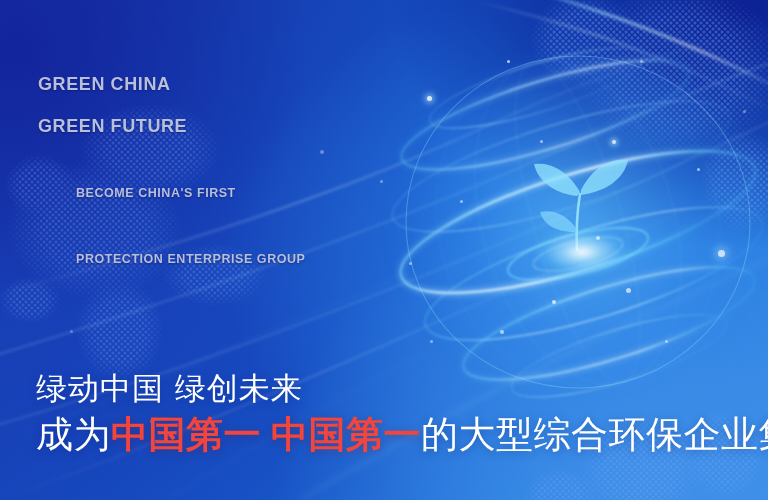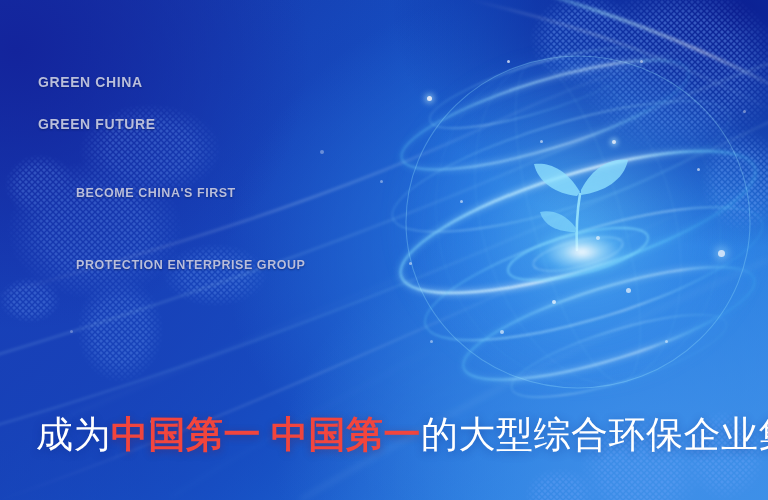--- a/index.html
+++ b/index.html
@@ -113,21 +113,21 @@
     width: 96px; height: 48px;
     background: radial-gradient(ellipse at center, rgba(255,255,255,0.95) 0%, rgba(190,240,255,0.6) 28%, rgba(110,210,255,0.22) 55%, rgba(0,0,0,0) 76%);
     filter: blur(2px);
   }
 
   
   .tagline {
     position: absolute;
     left: 38px;
     font-weight: bold;
-    font-size: 14px;
+    font-size: 18px;
     letter-spacing: 0.6px;
     color: #b9bedb;
     white-space: nowrap;
     text-shadow: 0 1px 2px rgba(8,24,90,0.55);
   }
   #tag-1 { top: 74px; }
   #tag-2 { top: 116px; }
 
   .slogan-line {
     position: absolute;
@@ -136,21 +136,21 @@
     font-size: 12.5px;
     letter-spacing: 0.55px;
     color: #b9bedb;
     white-space: nowrap;
     text-shadow: 0 1px 2px rgba(8,24,90,0.55);
     padding-left: 38px;
   }
   #slg-0 { top: 186px; }
   #slg-1 { top: 212px; }
   #slg-2 { top: 238px; }
-  #slg-3 { top: 258px; }
+  #slg-3 { top: 252px; }
 
   .headline-a {
     position: absolute;
     left: 36px;
     top: 368px;
     font-family: "DejaVu Sans", "Liberation Sans", sans-serif;
     font-size: 31px;
     color: #ffffff;
     letter-spacing: 1px;
     white-space: nowrap;
@@ -337,18 +337,19 @@
     <span class="pt" style="left:596px;top:236px;width:4px;height:4px;opacity:.6"></span>
     <span class="pt" style="left:540px;top:140px;width:3px;height:3px;opacity:.55"></span>
   </div>
 
   <div class="tagline" id="tag-1">GREEN CHINA</div>
   <div class="tagline" id="tag-2">GREEN FUTURE</div>
 
   <div class="slogan-line" id="slg-0">BECOME CHINA'S FIRST</div>
   <div class="slogan-line" id="slg-3">PROTECTION ENTERPRISE GROUP</div>
 
+  <div class="headline-a">绿动中国 绿创未来</div>
 
   <div class="headline-b">
     <span>成为</span><span class="accent">中国第一</span><span class="spacer"></span><span class="accent">中国第一</span><span>的大型综合环保企业集团</span>
   </div>
 
 </div>
 
 </body></html>

